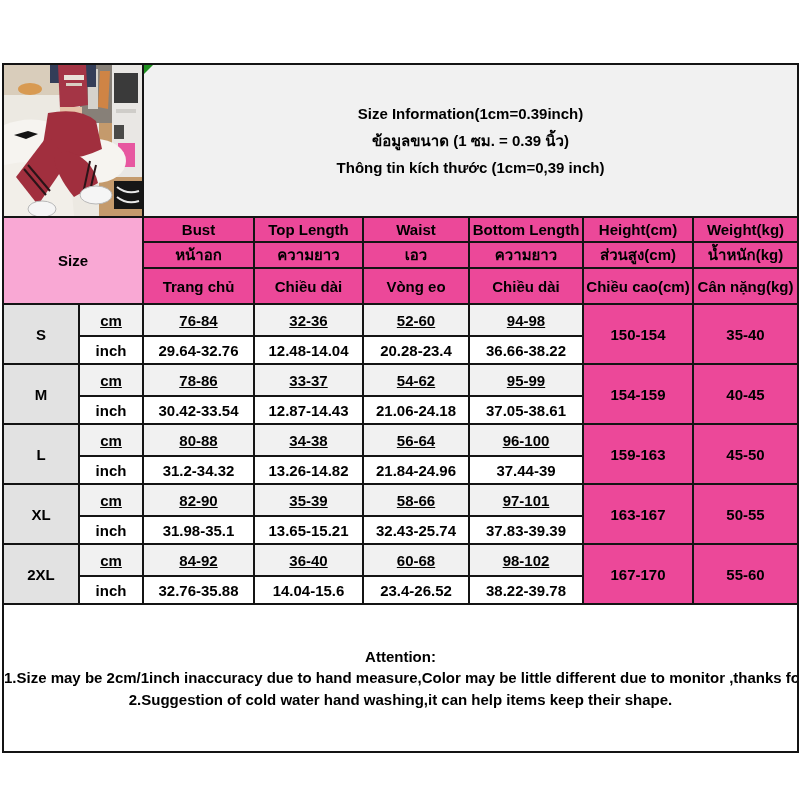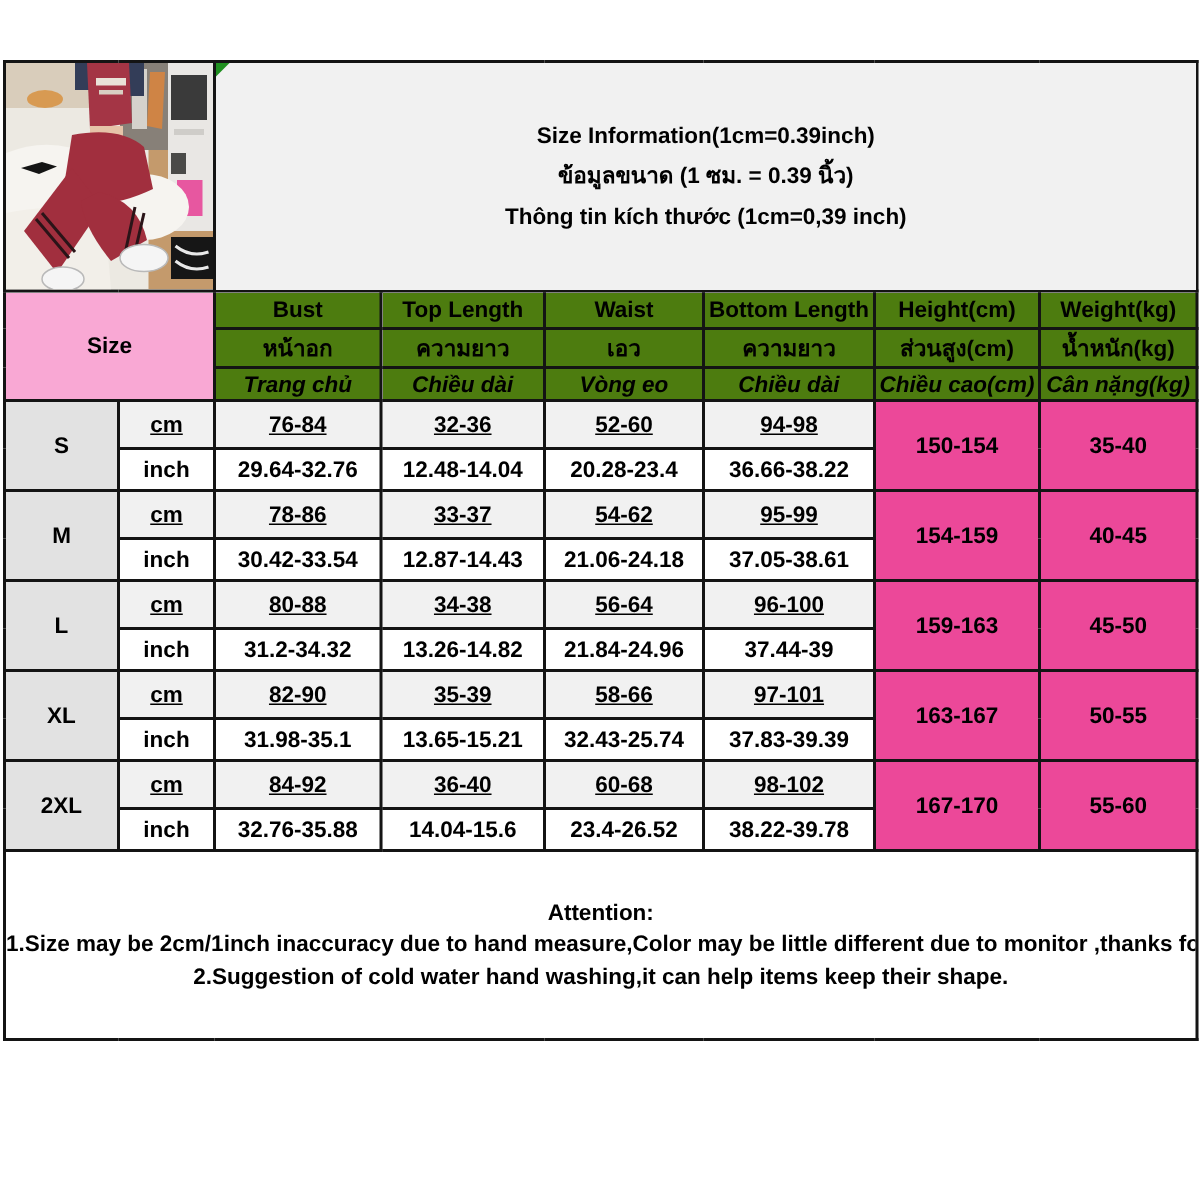--- a/index.html
+++ b/index.html
@@ -1,21 +1,21 @@
 <!DOCTYPE html>
 <html><head>
 <meta charset="utf-8">
 <style>
   html,body{margin:0;padding:0;}
   body{
     width:800px;height:800px;background:#ffffff;position:relative;
     font-family:"Liberation Sans", sans-serif;color:#000;
     -webkit-font-smoothing:antialiased;
   }
-  .sheet{position:absolute;left:2px;top:40px;width:795px;}
+  .sheet{position:absolute;left:2px;top:63px;width:795px;}
   table.size-table{
     border-collapse:collapse;table-layout:fixed;width:795px;
     background:#f1f1f1;
   }
   table.size-table td{
     border:2px solid #141414;
     text-align:center;vertical-align:middle;
     padding:0;overflow:hidden;white-space:nowrap;
     font-weight:bold;font-size:15px;
   }
@@ -23,32 +23,32 @@
   td.photo-cell svg{display:block;}
   td.title-cell{
     position:relative;background:#f1f1f1;
     font-size:17px;font-weight:bold;line-height:27px;white-space:normal;
   }
   .corner-tri{
     position:absolute;left:0;top:0;width:0;height:0;
     border-top:9px solid #1f8f1f;border-right:9px solid transparent;
   }
   td.size-hdr{font-size:28px;font-weight:bold;background:#f9a8d4;}
-  td.hdr-cell{background:#4d7c0f;}
+  td.hdr-cell{background:#ec4899;}
   td.size-col{background:#e2e2e2;font-size:16px;}
   td.c-gray{background:#f1f1f1;text-decoration:underline;}
   td.c-white{background:#ffffff;}
   td.merged{background:#ec4899;}
   tr.photo-row{height:151px;}
   tr.hdr-en{height:25px;}
   tr.hdr-th{height:25px;}
-  tr.hdr-vi{height:22px;font-style:italic;}
+  tr.hdr-vi{height:36px;}
   tr.r-cm{height:32px;}
   tr.r-inch{height:28px;}
-  tr.attention-row{height:126px;margin-left:38px;}
+  tr.attention-row{height:148px;margin-left:38px;}
   td.attention-cell{
     text-align:left;vertical-align:top;white-space:normal;
     font-weight:normal;font-size:14.5px;line-height:21.5px;
     padding:3px 6px 0 6px;background:#ffffff;
   }
 </style>
 </head>
 <body>
 
 <div class="sheet">

